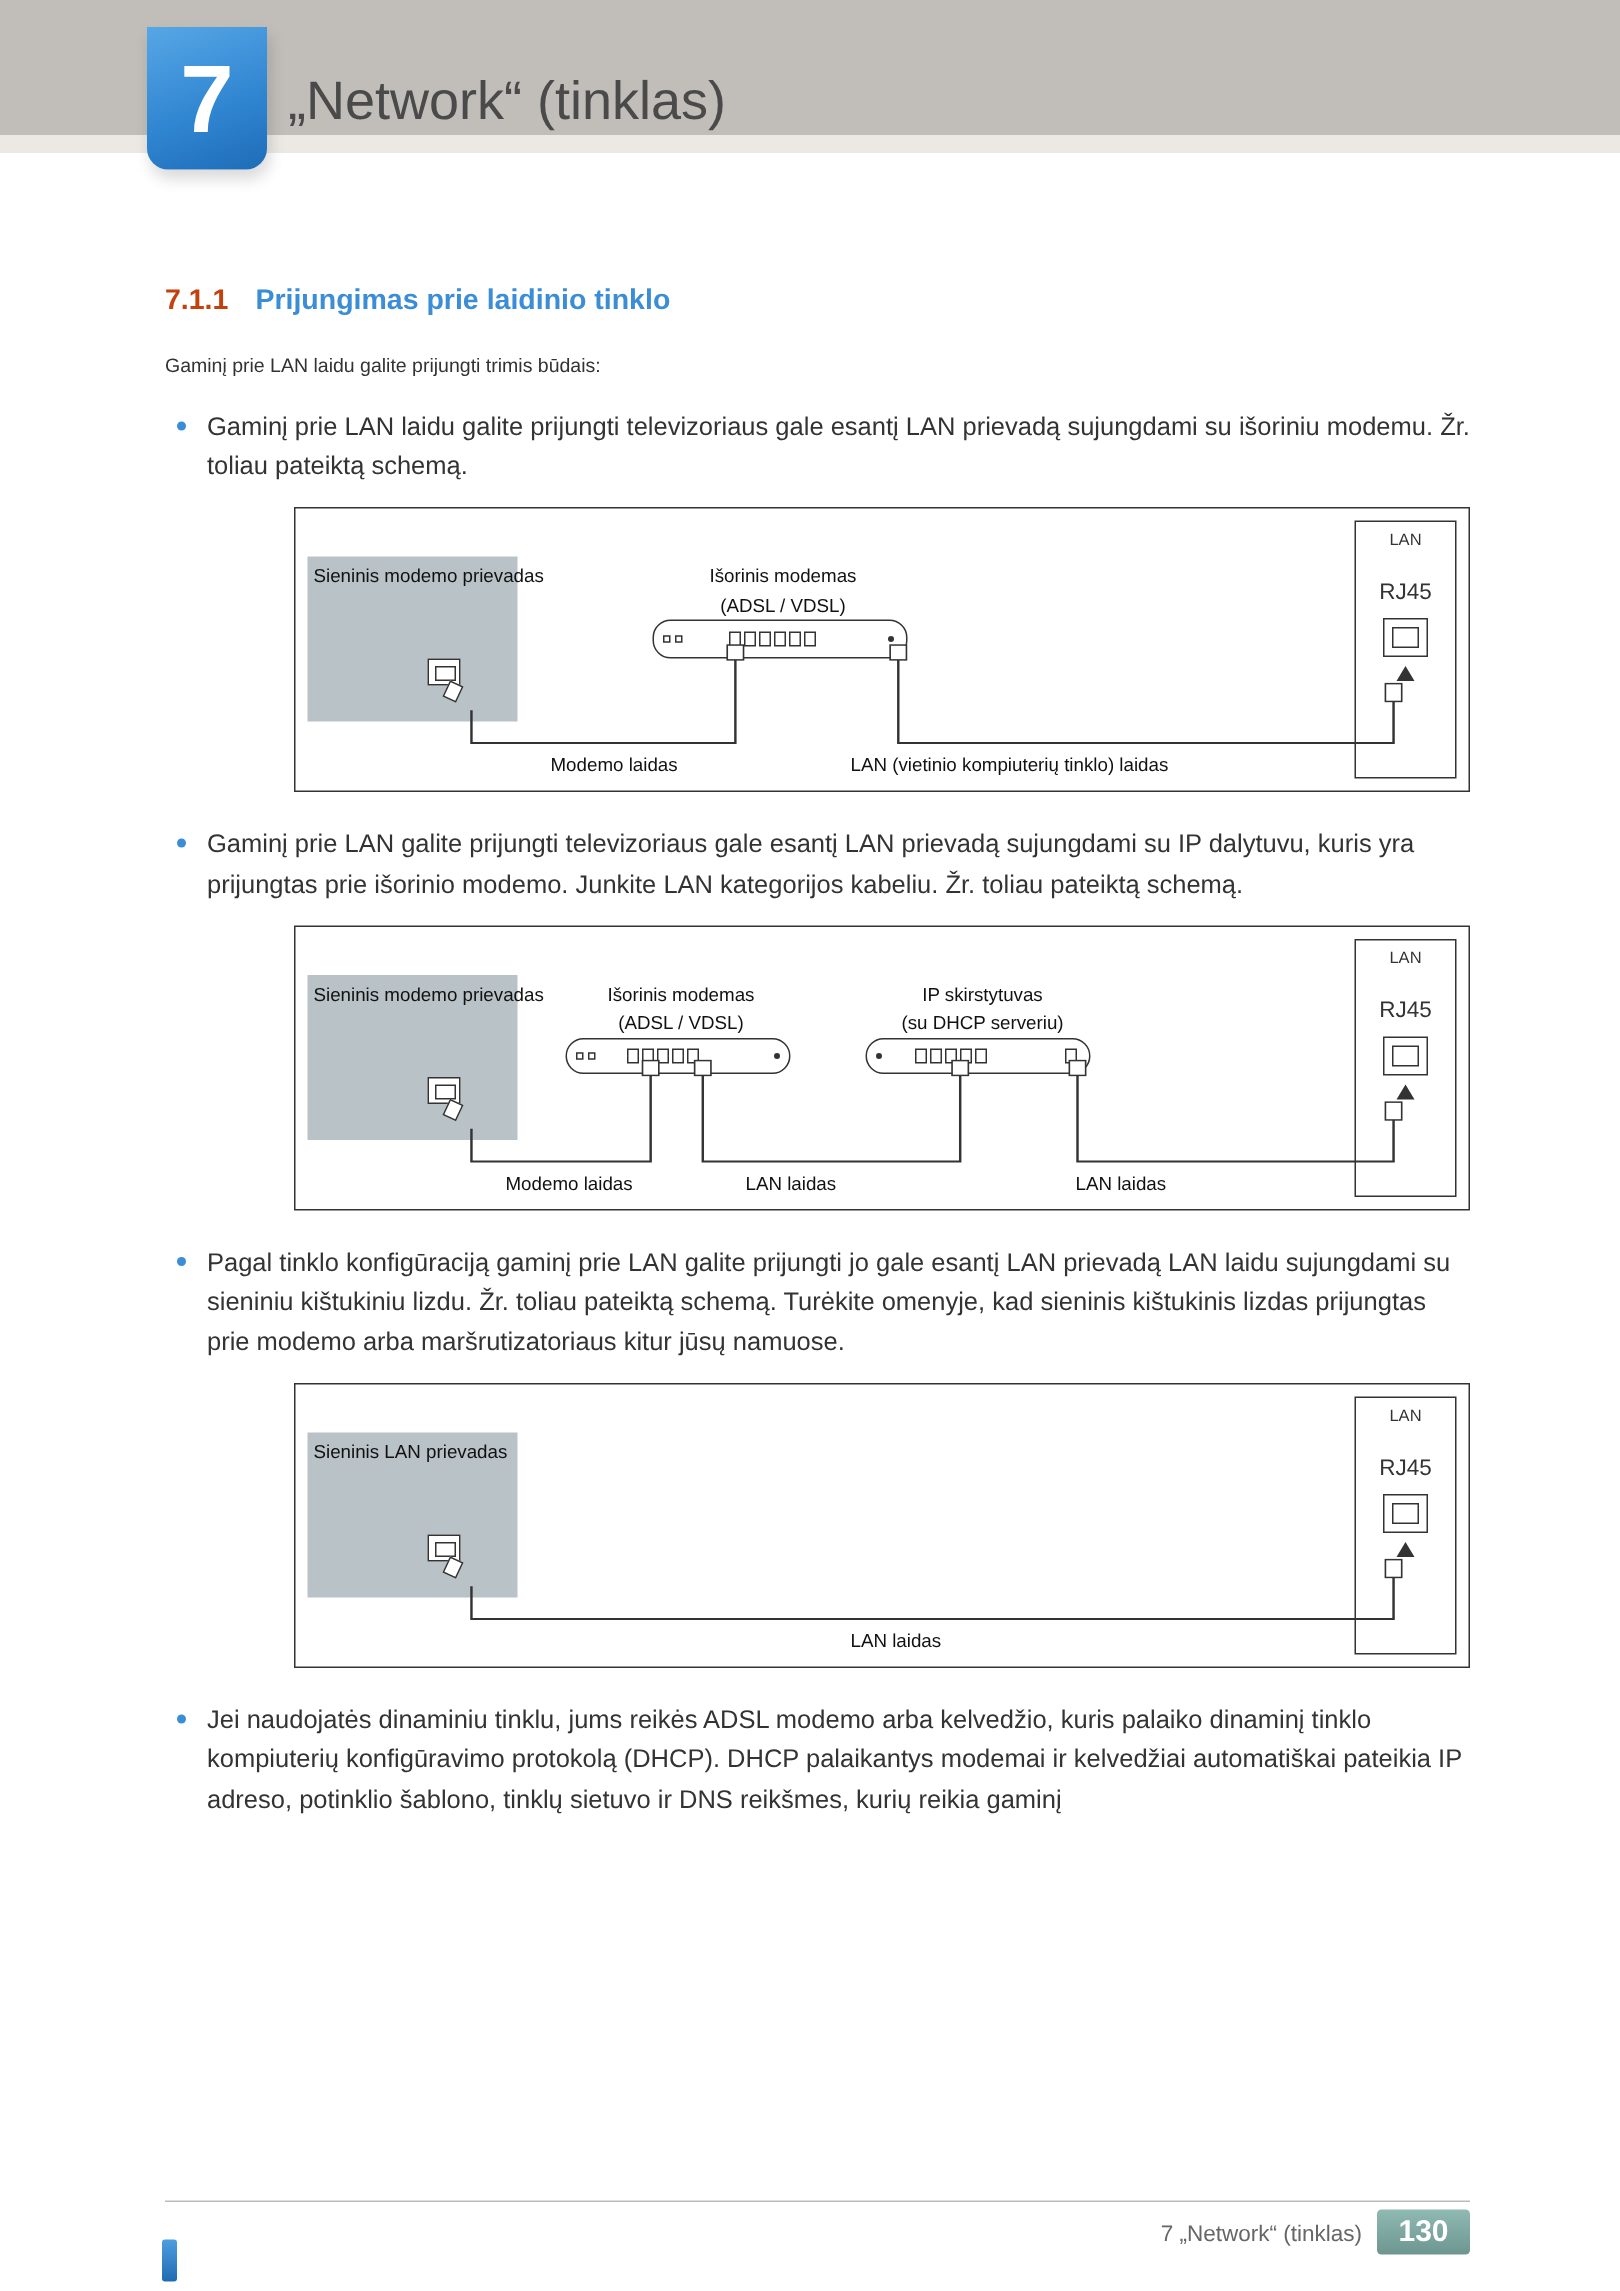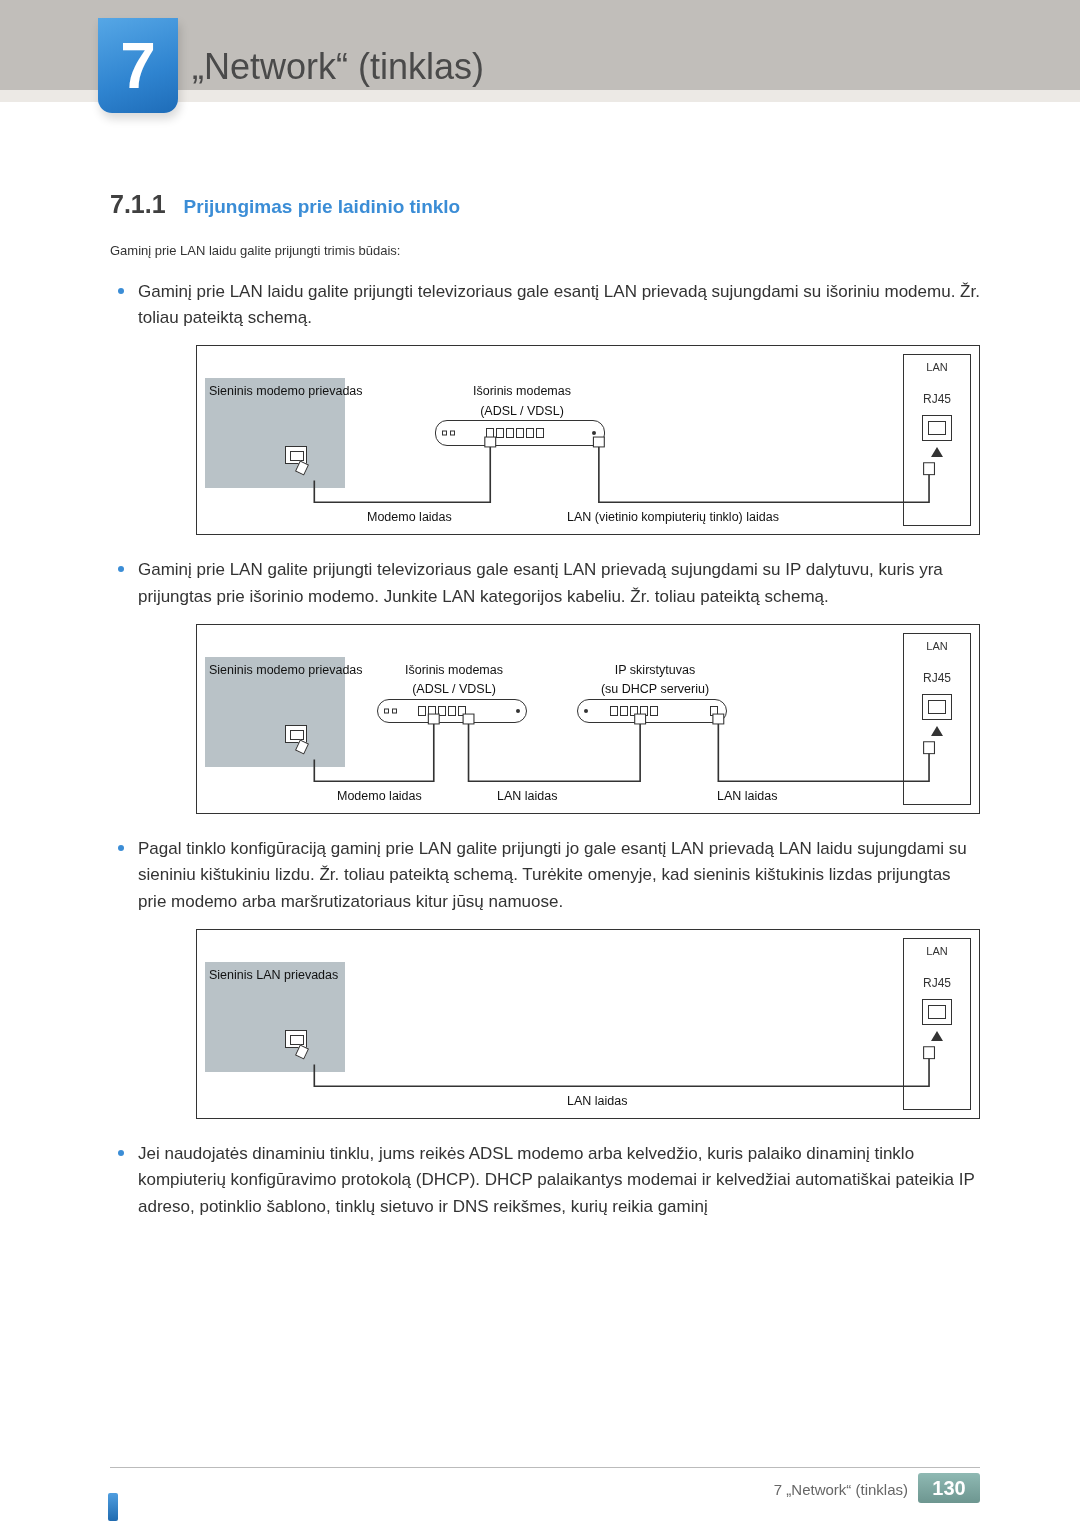--- a/index.html
+++ b/index.html
@@ -48,21 +48,21 @@
     position: absolute;
     left: 110px; right: 100px;
     top: 190px;
   }
 
   .h1-row { display: flex; gap: 30px; align-items: baseline; margin-bottom: 40px; }
   .h1-num { color: #3b8dd6; font-size: 30px; font-weight: bold; }
   .h1-text { color: #3b8dd6; font-size: 30px; font-weight: normal; }
 
   .h2-row { display: flex; gap: 18px; align-items: baseline; margin-bottom: 22px; }
-  .h2-num { color: #404040; font-size: 25px; font-weight: bold; }
+  .h2-num { color: #c2410c; font-size: 19px; font-weight: bold; }
   .h2-text { color: #3b8dd6; font-size: 19px; font-weight: bold; }
 
   .para { font-size: 13px; line-height: 1.5; margin-bottom: 18px; color: #333; }
 
   ul.bullets { list-style: none; padding-left: 28px; }
   ul.bullets > li {
     position: relative;
     font-size: 17px;
     line-height: 1.55;
     margin-bottom: 12px;
@@ -125,21 +125,21 @@
   }
   .lan-panel {
     position: absolute;
     right: 8px; top: 8px; bottom: 8px;
     width: 68px;
     border: 1px solid #333;
     display: flex; flex-direction: column; align-items: center;
     padding-top: 4px;
   }
   .lan-panel .lbl-lan { font-size: 11px; margin-bottom: 14px; }
-  .lan-panel .lbl-rj  { font-size: 12px;  margin-bottom: 6px; text-align: right; }
+  .lan-panel .lbl-rj  { font-size: 15px;  margin-bottom: 6px; text-align: right; }
   .lan-panel .rj-port {
     width: 30px; height: 26px; border: 1px solid #333;
     display: flex; align-items: center; justify-content: center;
     margin-bottom: 6px;
   }
   .lan-panel .rj-port::after{
     content:""; width:16px; height:12px; border:1px solid #333;
   }
   .lan-panel .arrow {
     width: 0; height: 0;

